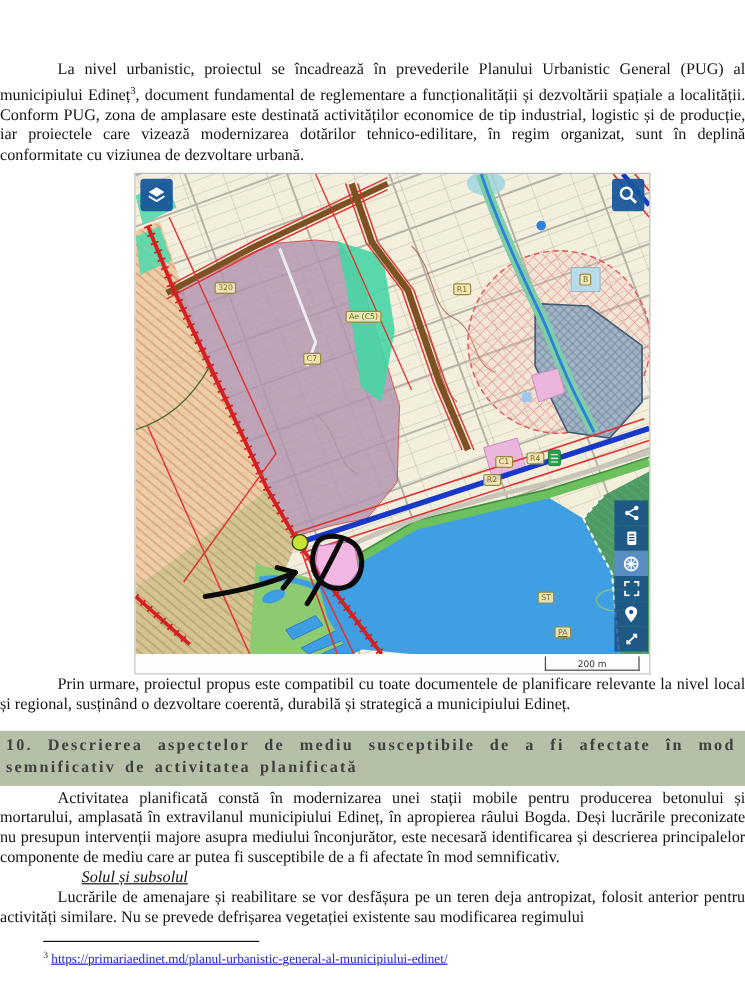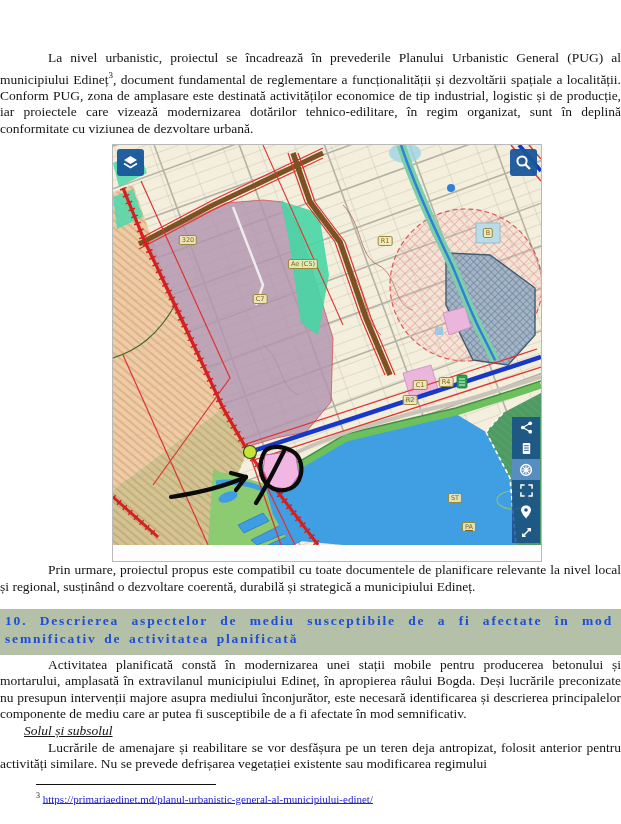--- a/index.html
+++ b/index.html
@@ -43,27 +43,27 @@
   }
   .map-strip{position:relative;width:428px;height:15px;background:#fdfdfd;}
   .scalebar{
     position:absolute;right:8px;bottom:2px;width:77px;height:11px;
     border-left:1.5px solid #4a4a4a;border-right:1.5px solid #4a4a4a;border-bottom:1.5px solid #4a4a4a;
     display:flex;align-items:flex-end;justify-content:center;
     font-family:"DejaVu Sans",sans-serif;font-size:7.5px;line-height:9px;color:#333;
   }
   
   .section-heading{
-    margin:13px 0 0 0;background:#b4c1a8;color:#1d4ed8;
+    margin:13px 0 0 0;background:#b4c1a8;color:#404040;
     font-size:13.5px;font-weight:bold;line-height:18.5px;
     letter-spacing:0.135em;word-spacing:0.18em;text-align:justify;
     padding:3px 8px 6px 5px;
   }
   .subhead{
-    margin:0 0 0 24px;font-size:13.5px;line-height:16.6px;
+    margin:0 0 0 68px;font-size:13.5px;line-height:16.6px;
     font-style:italic;text-decoration:underline;
   }
   .foot-sep{width:180px;border:0;border-top:1.2px solid #111;margin:11px 0 4px 0;}
   .footnote{margin:0;font-size:11px;line-height:14px;}
   .footnote sup{font-size:8px;color:#222;}
   .footnote a{color:#2323cf;text-decoration:underline;cursor:pointer;}
   .mt12{margin-top:12px;}
 </style>
 </head>
 <body>
@@ -282,20 +282,25 @@
         </svg>
       </div>
       <div class="tb-btn">
         <svg width="13" height="13" viewBox="0 0 14 14">
           <path d="M3 11L11 3" stroke="#fff" stroke-width="1.6"></path>
           <path d="M8 3H11V6 M6 11H3V8" fill="none" stroke="#fff" stroke-width="1.6"></path>
         </svg>
       </div>
     </div>
 
+    <div class="map-strip" style="position:absolute;left:0;bottom:0;">
+      <div class="scalebar">
+        <span>200 m</span>
+      </div>
+    </div>
   </div>
 
   <p class="body-par mt12 textcol">Prin urmare, proiectul propus este compatibil cu toate documentele de planificare relevante la nivel local și regional, susținând o dezvoltare coerentă, durabilă și strategică a municipiului Edineț.</p>
 
   <div class="section-heading textcol">10. Descrierea aspectelor de mediu susceptibile de a fi afectate în mod semnificativ de activitatea planificată</div>
 
   <p class="body-par textcol" style="margin-top:2px;">Activitatea planificată constă în modernizarea unei stații mobile pentru producerea betonului și mortarului, amplasată în extravilanul municipiului Edineț, în apropierea râului Bogda. Deși lucrările preconizate nu presupun intervenții majore asupra mediului înconjurător, este necesară identificarea și descrierea principalelor componente de mediu care ar putea fi susceptibile de a fi afectate în mod semnificativ.</p>
 
   <p class="subhead textcol">Solul și subsolul</p>
 

